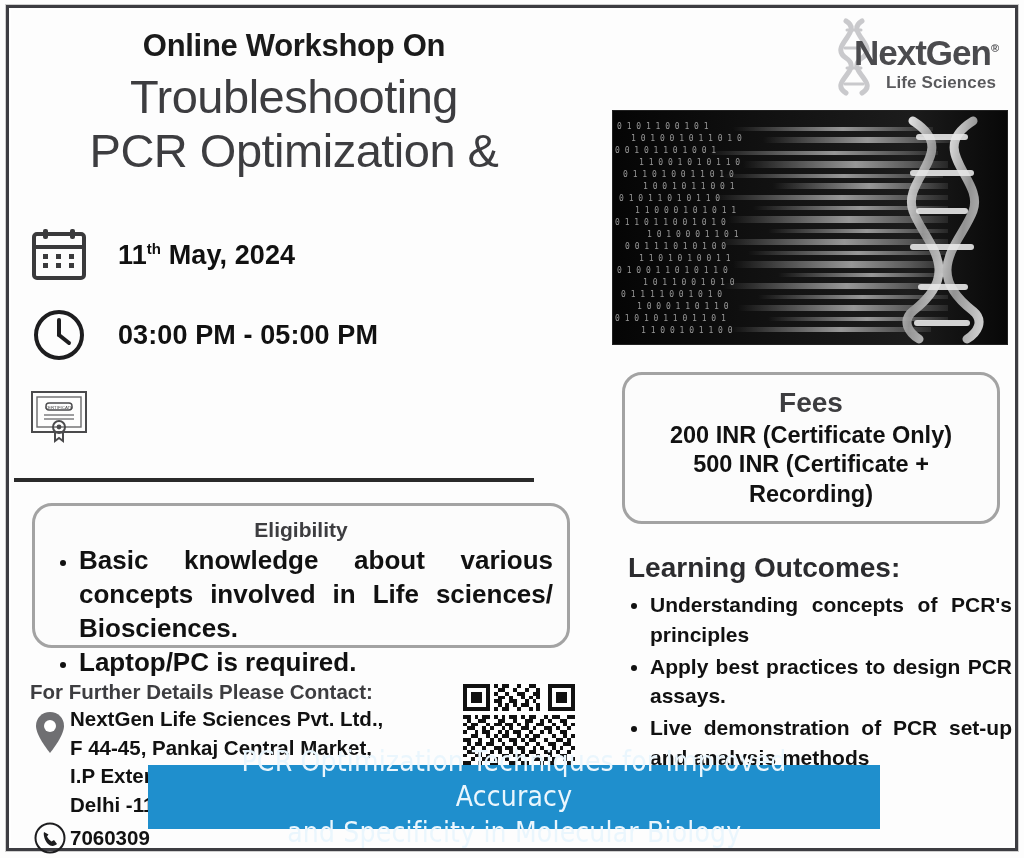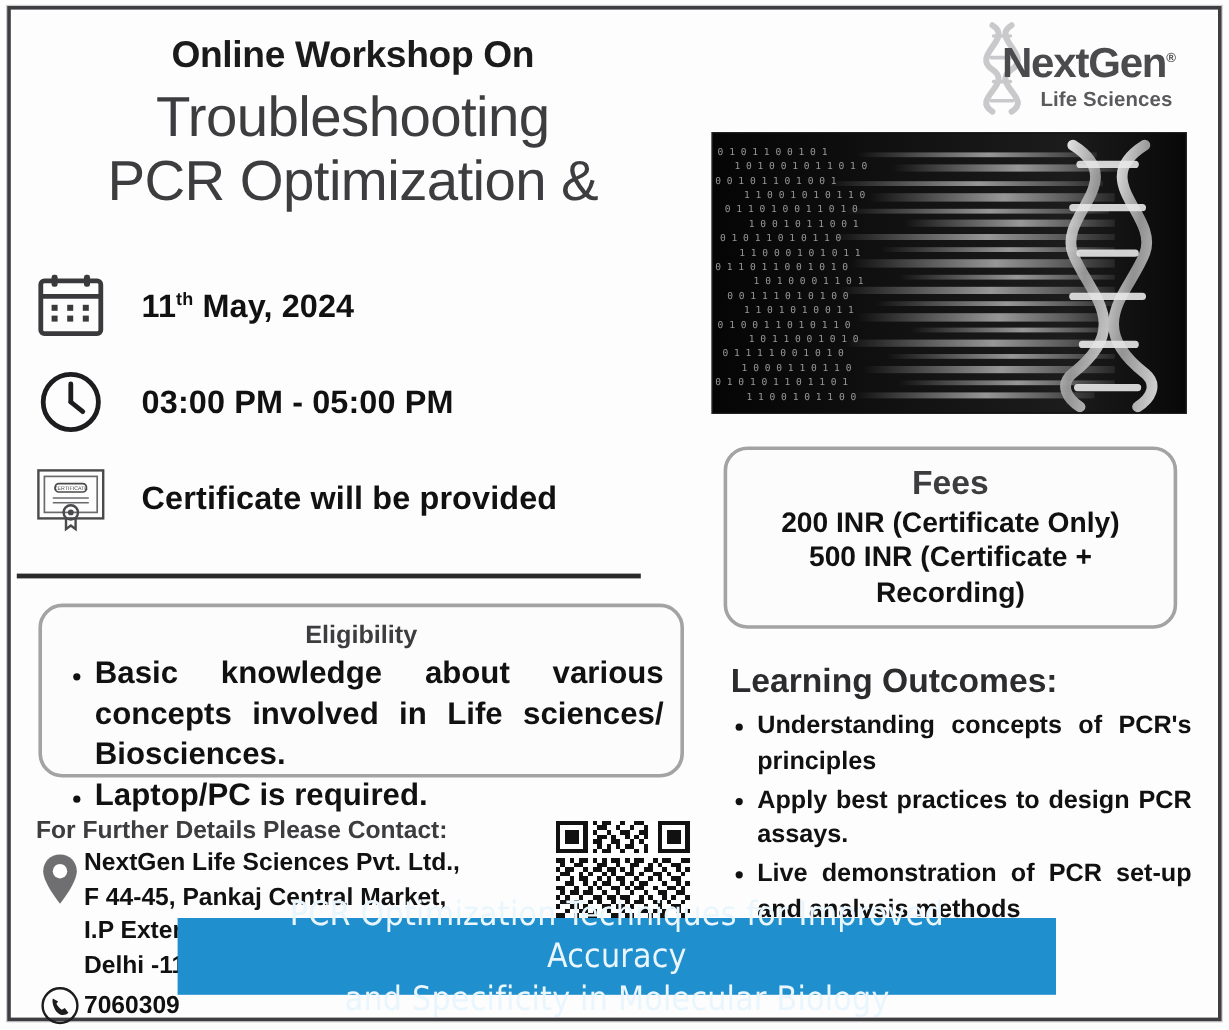--- a/index.html
+++ b/index.html
@@ -208,21 +208,21 @@
     left: 449px;
     top: 672px;
     width: 112px;
     height: 112px;
     background: #ffffff;
   }
 
   
   .right-col {
     position: absolute;
-    left: 589px;
+    left: 608px;
     top: 12px;
     width: 406px;
     height: 830px;
   }
 
   #logo {
     position: absolute;
     right: 8px;
     top: 6px;
     width: 190px;
@@ -392,21 +392,20 @@
           <rect x="9" y="10" width="44" height="30" fill="none" stroke="#6a6a6c" stroke-width="1.4"></rect>
           <rect x="18" y="16" width="26" height="7" rx="3" fill="none" stroke="#4a4a4c" stroke-width="1.4"></rect>
           <text x="31" y="21.6" font-size="4.4" fill="#4a4a4c" text-anchor="middle" font-family="'Liberation Sans', sans-serif">CERTIFICATE</text>
           <line x1="16" y1="28" x2="46" y2="28" stroke="#6a6a6c" stroke-width="1.3"></line>
           <line x1="16" y1="32" x2="46" y2="32" stroke="#6a6a6c" stroke-width="1.3"></line>
           <circle cx="31" cy="40" r="6" fill="none" stroke="#4a4a4c" stroke-width="2"></circle>
           <circle cx="31" cy="40" r="2.4" fill="#4a4a4c"></circle>
           <path d="M27 45 L27 54 L31 51 L35 54 L35 45" fill="none" stroke="#4a4a4c" stroke-width="2"></path>
         </svg>
       </span>
-      <span class="txt">Certificate will be provided</span>
     </div>
 
     <div class="divider"></div>
 
     <div class="card" id="eligibility-card">
       <div class="card-title">Eligibility</div>
       <ul class="bullets">
         <li>Basic knowledge about various concepts involved in Life sciences/ Biosciences.</li>
         <li>Laptop/PC is required.</li>
       </ul>

